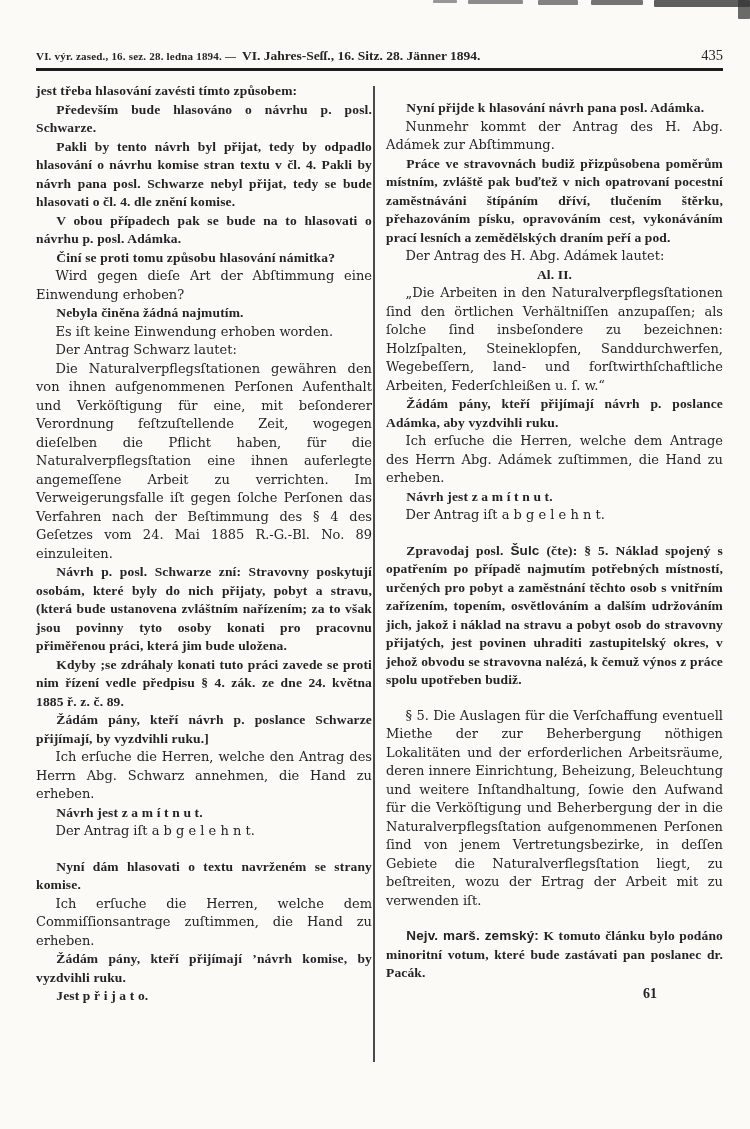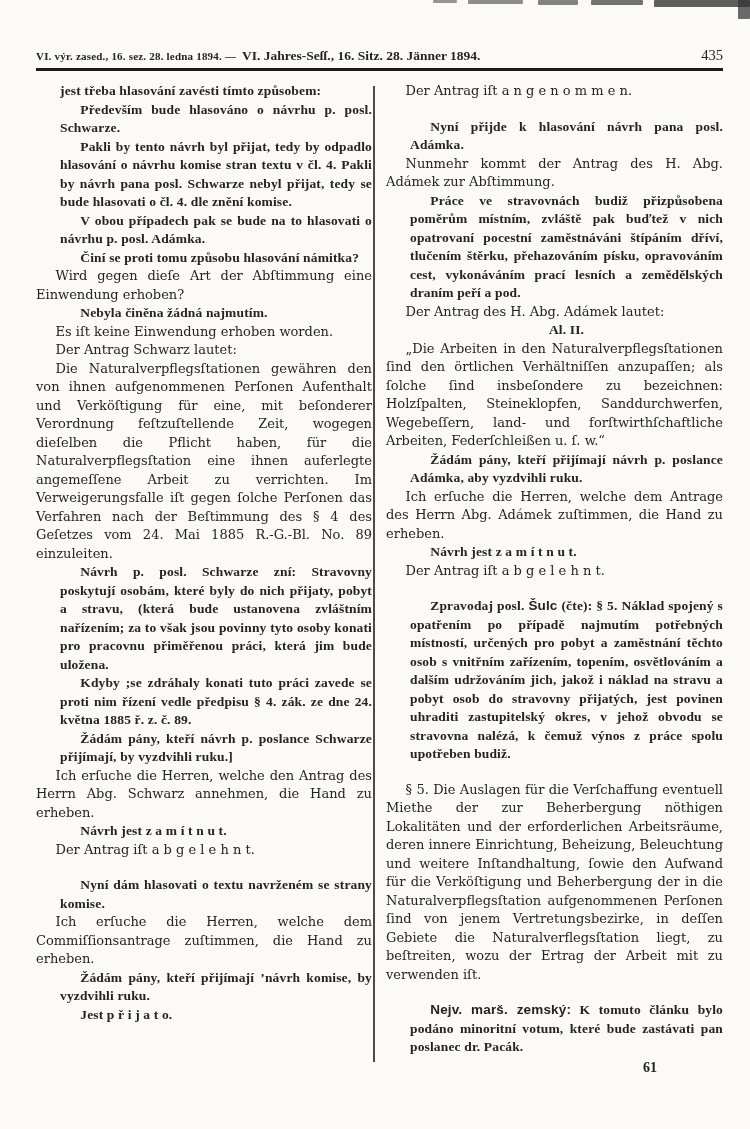--- a/index.html
+++ b/index.html
@@ -24,21 +24,21 @@
   .h-de{font-family:Liberation Serif, serif;font-weight:700;font-size:13.5px;margin-left:6px;}
   .h-page{margin-left:auto;font-family:"Liberation Serif",serif;font-weight:400;font-size:14.5px;}
   .rule{margin:4px 27px 0 36px;border-top:3px solid #1c1c1c;height:0;}
 
   .columns{display:flex;margin-top:11px;padding:0 27px 0 36px;}
   .col-left{width:336px;}
   .col-right{flex:1;padding-left:14px;min-width:0;}
   .divider{position:absolute;left:373px;top:86px;width:1.5px;height:976px;background:#4a4a4a;}
 
   .p{margin:0;text-align:justify;text-indent:1.5em;}
-  .cs{font-family:"Liberation Serif",serif;font-weight:700;font-size:13.5px;line-height:18.5px;letter-spacing:.15px;margin-left:24px;}
+  .cs{font-family:"Liberation Serif",serif;font-weight:700;font-size:13.5px;line-height:18.5px;letter-spacing:.15px;}
   .de{font-family:"DejaVu Serif",serif;font-weight:400;font-size:13px;line-height:18.5px;}
   .sans{font-family:"Liberation Sans",sans-serif;font-weight:700;}
   .center{text-align:center;text-indent:0;}
   .noindent{text-indent:0;}
   .gap{margin-top:17px;}
 
   .sig{font-family:"Liberation Serif",serif;font-weight:700;font-size:14px;
        text-align:right;padding-right:66px;margin-top:3px;}
 </style>
 </head>
@@ -78,21 +78,20 @@
       <p class="p de">Ich erſuche die Herren, welche den Antrag des Herrn Abg. Schwarz annehmen, die Hand zu erheben.</p>
       <p class="p cs">Návrh jest z a m í t n u t.</p>
       <p class="p de">Der Antrag iſt a b g e l e h n t.</p>
       <p class="p cs gap">Nyní dám hlasovati o textu navrženém se strany komise.</p>
       <p class="p de">Ich erſuche die Herren, welche dem Commiſſionsantrage zuſtimmen, die Hand zu erheben.</p>
       <p class="p cs">Žádám pány, kteří přijímají ’návrh komise, by vyzdvihli ruku.</p>
       <p class="p cs">Jest p ř i j a t o.</p>
     </div>
   <div class="col-right">
     <div id="col-right-inner">
-        <p class="p de">Der Antrag iſt a n g e n o m m e n.</p>
         <p class="p cs gap">Nyní přijde k hlasování návrh pana posl. Adámka.</p>
         <p class="p de">Nunmehr kommt der Antrag des H. Abg. Adámek zur Abſtimmung.</p>
         <p class="p cs">Práce ve stravovnách budiž přizpůsobena poměrům místním, zvláště pak buďtež v nich opatrovaní pocestní zaměstnáváni štípáním dříví, tlučením štěrku, přehazováním písku, opravováním cest, vykonáváním prací lesních a zemědělských draním peří a pod.</p>
         <p class="p de">Der Antrag des H. Abg. Adámek lautet:</p>
         <p class="p cs center">Al. II.</p>
         <p class="p de">„Die Arbeiten in den Naturalverpflegsſtationen ſind den örtlichen Verhältniſſen anzupaſſen; als ſolche ſind insbeſondere zu bezeichnen: Holzſpalten, Steineklopfen, Sanddurchwerfen, Wegebeſſern, land- und forſtwirthſchaftliche Arbeiten, Federſchleißen u. ſ. w.“</p>
         <p class="p cs">Žádám pány, kteří přijímají návrh p. poslance Adámka, aby vyzdvihli ruku.</p>
         <p class="p de">Ich erſuche die Herren, welche dem Antrage des Herrn Abg. Adámek zuſtimmen, die Hand zu erheben.</p>
         <p class="p cs">Návrh jest z a m í t n u t.</p>
         <p class="p de">Der Antrag iſt a b g e l e h n t.</p>

